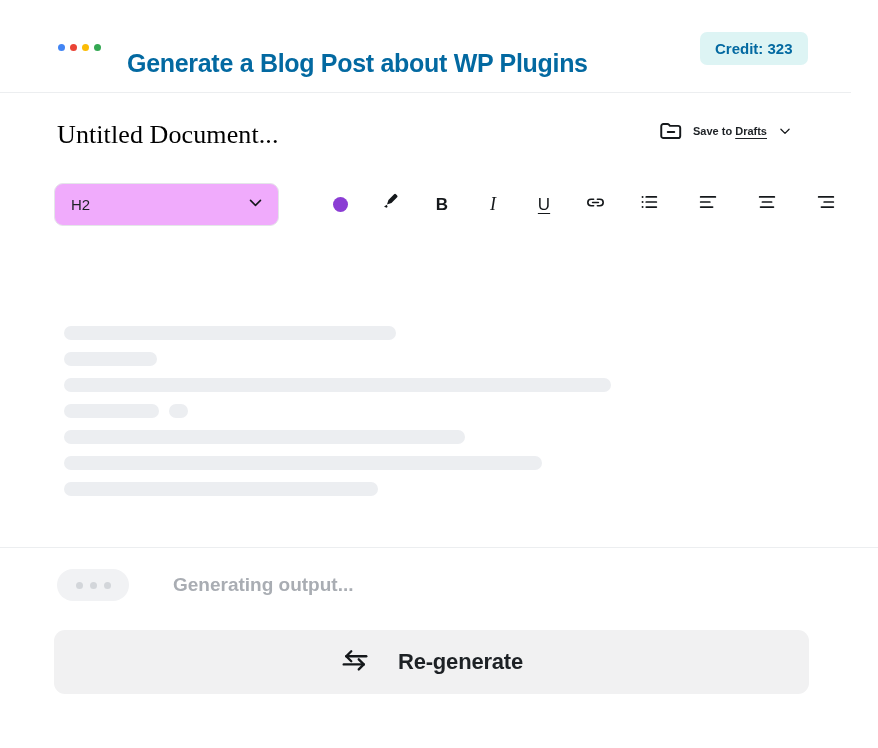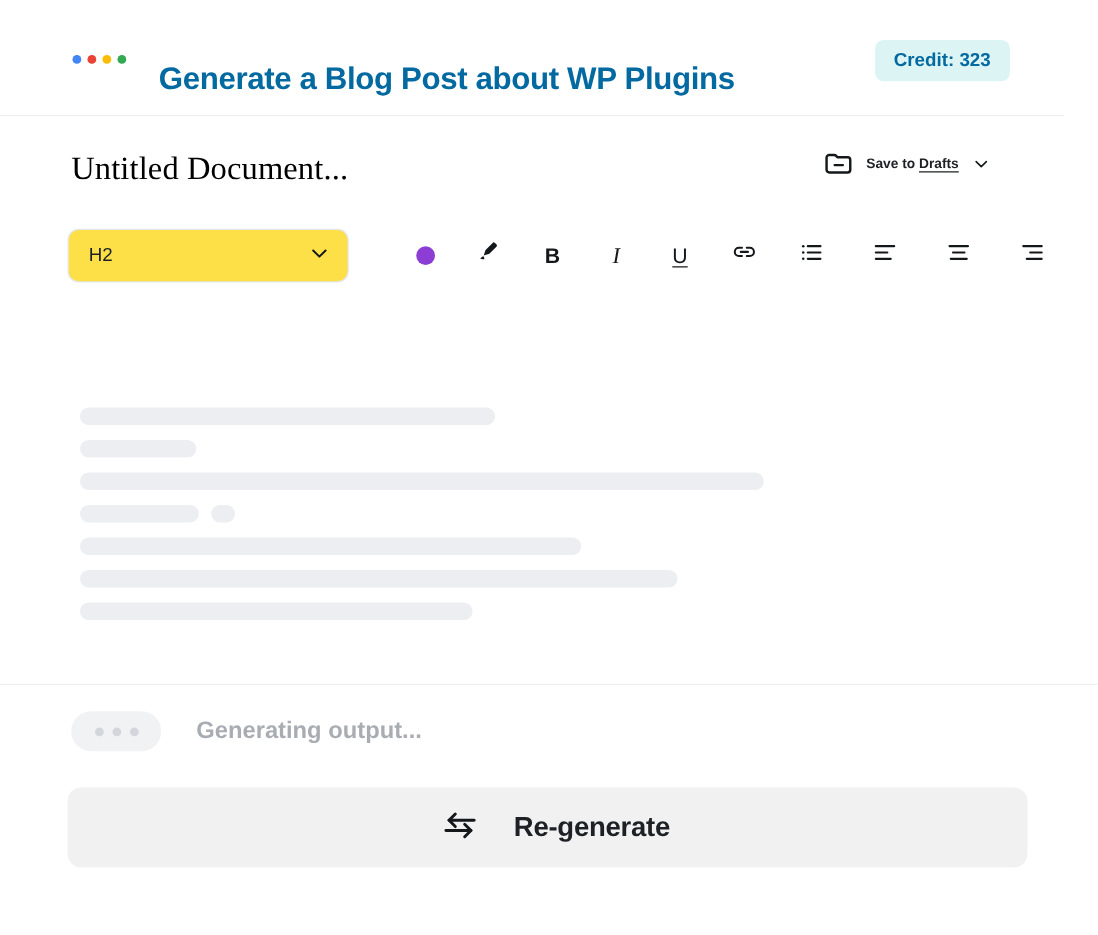--- a/index.html
+++ b/index.html
@@ -117,21 +117,21 @@
 
   
   .style-select {
     position: absolute;
     left: 54px;
     top: 183px;
     width: 225px;
     height: 43px;
     border: 1px solid #e4e6e9;
     border-radius: 9px;
-    background: #fde047;
+    background: #f0abfc;
     box-sizing: border-box;
     display: flex;
     align-items: center;
     padding: 0 14px 0 16px;
     justify-content: space-between;
   }
   .style-select .val {
     font-size: 15px;
     color: #1d2125;
   }
@@ -209,21 +209,21 @@
     width: 878px;
     height: 1px;
     background: #eceef0;
   }
   .status-row {
     position: absolute;
     left: 57px;
     top: 569px;
     display: flex;
     align-items: center;
-    gap: 28px;
+    gap: 44px;
   }
   .dots-pill {
     width: 72px;
     height: 32px;
     border-radius: 16px;
     background: #f1f2f4;
     display: flex;
     align-items: center;
     justify-content: center;
     gap: 7px;
@@ -247,21 +247,20 @@
     left: 54px;
     top: 630px;
     width: 755px;
     height: 64px;
     background: #f1f1f2;
     border-radius: 11px;
     display: flex;
     align-items: center;
     justify-content: center;
     gap: 28px;
-    padding-left: 13px;
   }
   .regen-label {
     font-size: 22px;
     font-weight: 700;
     color: #1d2125;
     letter-spacing: -0.2px;
   }
 </style>
 </head>
 <body>

